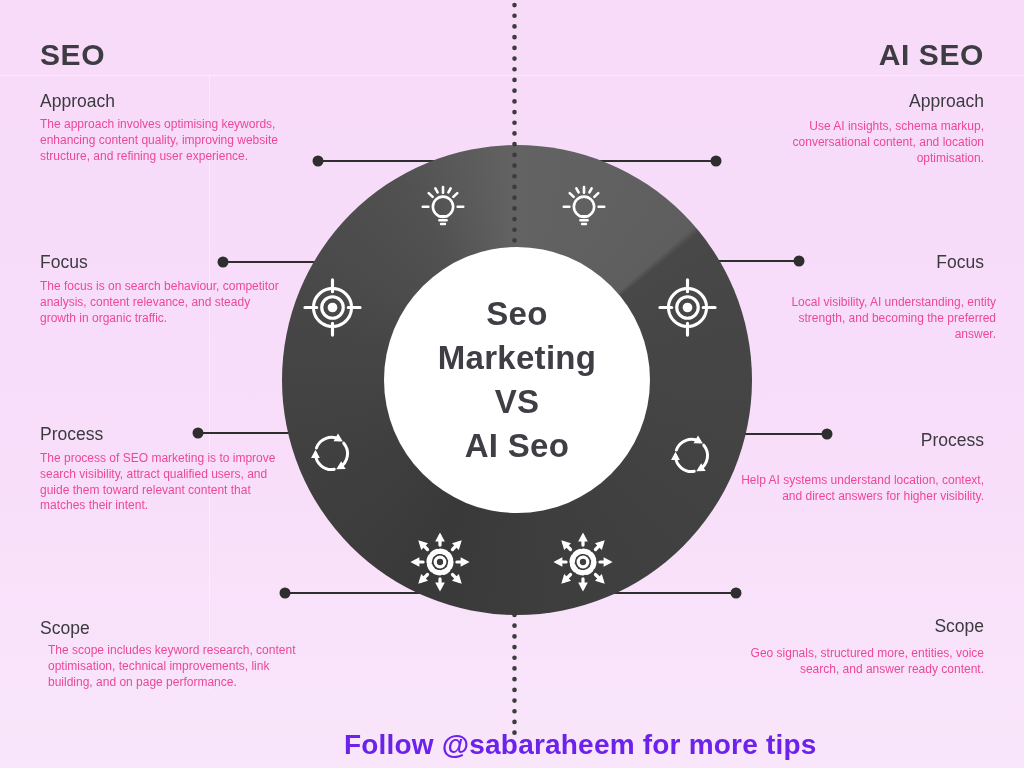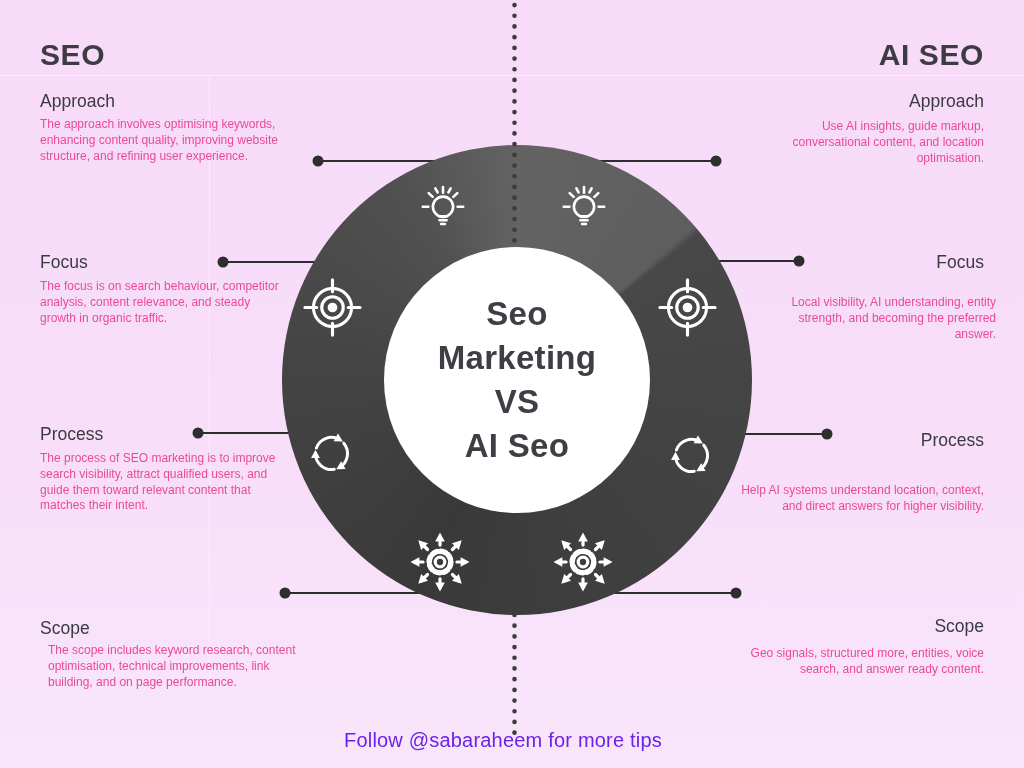--- a/index.html
+++ b/index.html
@@ -30,21 +30,21 @@
     letter-spacing:.3px;white-space:pre-line;
   }
   .icon{position:absolute;z-index:5;}
   .col-text{position:absolute;z-index:6;color:#48484c;}
   .side-title{font-size:30px;font-weight:700;letter-spacing:.6px;color:#3c3c42;}
   .sec-h{font-size:17.5px;font-weight:400;color:#3a3a3f;}
   .sec-p{font-size:12px;line-height:1.32;color:#ec4899;}
   .ta-r{text-align:right;}
   .footer{
     position:absolute;left:344px;top:729px;z-index:6;
-    font-size:20px;font-weight:400;color:#6c22ea;letter-spacing:.2px;
+    font-size:28px;font-weight:700;color:#6c22ea;letter-spacing:.2px;
   }
 </style>
 </head>
 <body>
 
 <div class="guide v"></div>
 <div class="guide h"></div>
 
 <svg class="layer" width="1024" height="768">
   <g stroke="#2e2e2e" stroke-width="2">
@@ -164,21 +164,21 @@
 <div class="col-text sec-p" style="left:40px;top:117px;width:262px">The approach involves optimising keywords, enhancing content quality, improving website structure, and refining user experience.</div>
 <div class="col-text sec-h" style="left:40px;top:252px">Focus</div>
 <div class="col-text sec-p" style="left:40px;top:279px;width:240px">The focus is on search behaviour, competitor analysis, content relevance, and steady growth in organic traffic.</div>
 <div class="col-text sec-h" style="left:40px;top:424px">Process</div>
 <div class="col-text sec-p" style="left:40px;top:451px;width:236px">The process of SEO marketing is to improve search visibility, attract qualified users, and guide them toward relevant content that matches their intent.</div>
 <div class="col-text sec-h" style="left:40px;top:618px">Scope</div>
 <div class="col-text sec-p" style="left:48px;top:643px;width:258px">The scope includes keyword research, content optimisation, technical improvements, link building, and on page performance.</div>
 
 <div class="col-text side-title ta-r" style="right:40px;top:38px">AI SEO</div>
 <div class="col-text sec-h ta-r" style="right:40px;top:91px">Approach</div>
-<div class="col-text sec-p ta-r" style="right:40px;top:119px;width:222px">Use AI insights, guide markup, conversational content, and location optimisation.</div>
+<div class="col-text sec-p ta-r" style="right:40px;top:119px;width:222px">Use AI insights, schema markup, conversational content, and location optimisation.</div>
 <div class="col-text sec-h ta-r" style="right:40px;top:252px">Focus</div>
 <div class="col-text sec-p ta-r" style="right:28px;top:295px;width:218px">Local visibility, AI understanding, entity strength, and becoming the preferred answer.</div>
 <div class="col-text sec-h ta-r" style="right:40px;top:430px">Process</div>
-<div class="col-text sec-p ta-r" style="right:40px;top:483px;width:244px">Help AI systems understand location, context, and direct answers for higher visibility.</div>
+<div class="col-text sec-p ta-r" style="right:40px;top:473px;width:244px">Help AI systems understand location, context, and direct answers for higher visibility.</div>
 <div class="col-text sec-h ta-r" style="right:40px;top:616px">Scope</div>
 <div class="col-text sec-p ta-r" style="right:40px;top:646px;width:250px">Geo signals, structured more, entities, voice search, and answer ready content.</div>
 
 <div class="footer">Follow @sabaraheem for more tips</div>
 
 </body></html>

